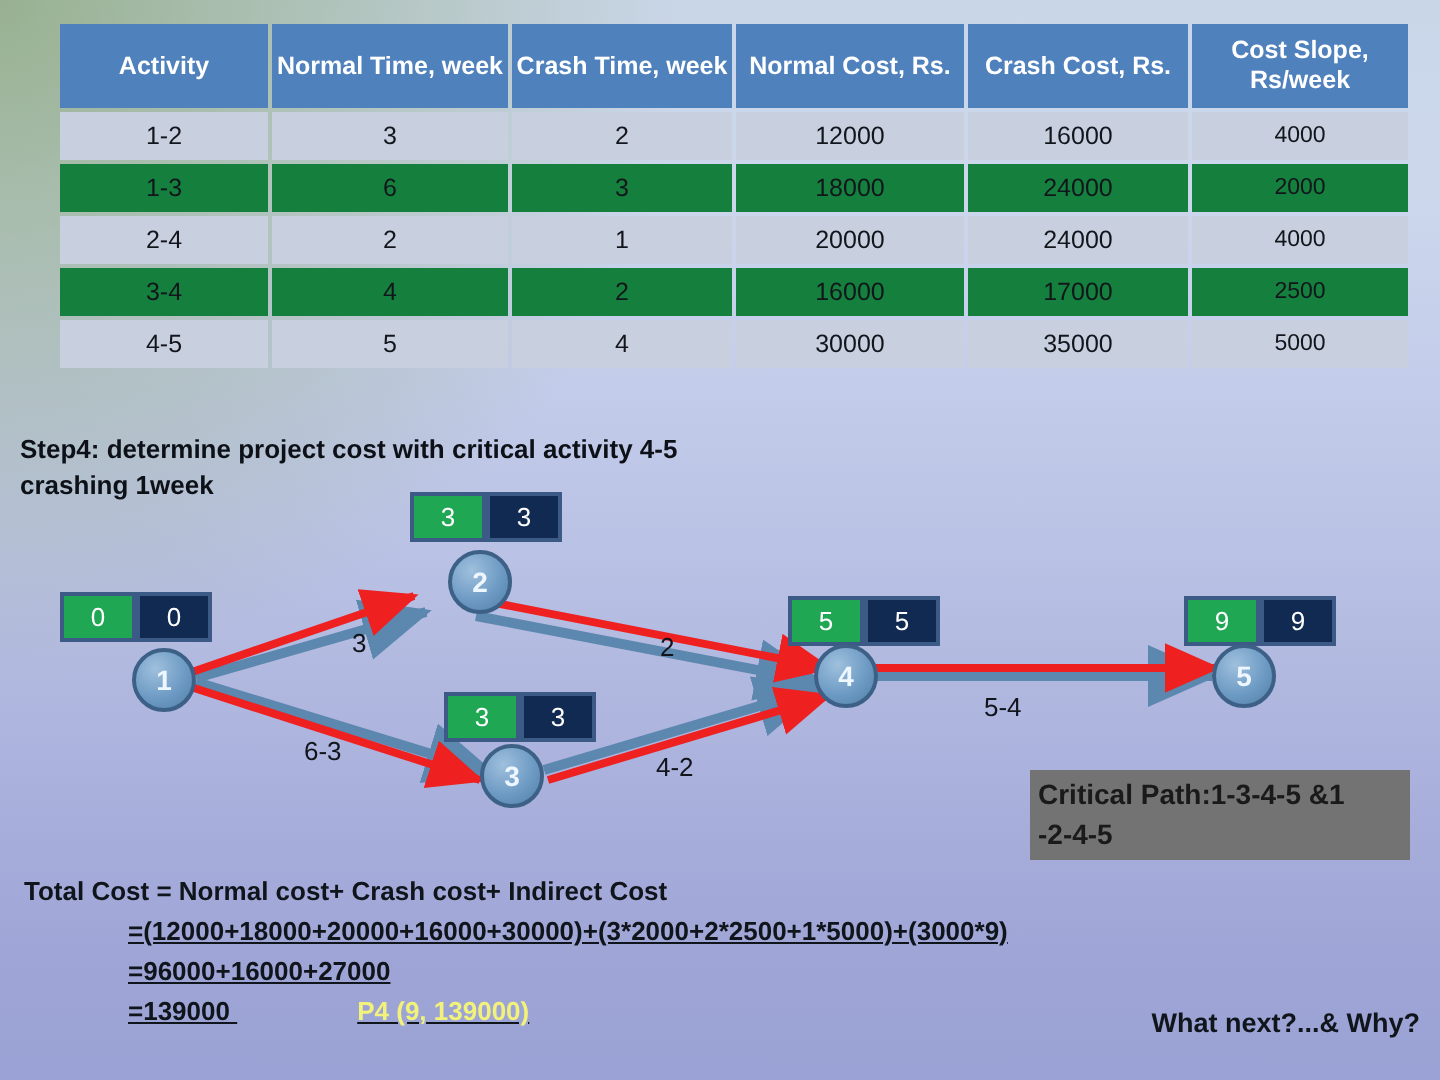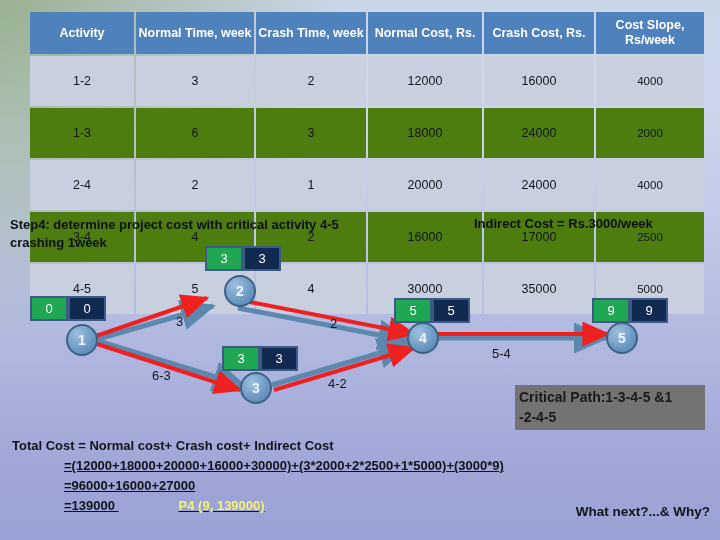--- a/index.html
+++ b/index.html
@@ -21,25 +21,25 @@
   }
   table.data th{
     background:#4f81bd;color:#ffffff;
     font-size:12.5px;font-weight:bold;
     padding:6px 2px;line-height:1.2;
     text-align:center;vertical-align:middle;
     border:0;
   }
   table.data td{
     font-size:12.5px;color:#12161c;
-    text-align:center;padding:18px 2px;
+    text-align:center;padding:5px 2px;
     border:0;
   }
   table.data tr.odd td{background:#c8cfdf;}
-  table.data tr.even td{background:#4d7c0f;}
+  table.data tr.even td{background:#15803d;}
   table.data td.slope{font-size:11.5px;}
   col.c1{width:104px;} col.c2{width:118px;} col.c3{width:110px;}
   col.c4{width:114px;} col.c5{width:110px;} col.c6{width:108px;}
 
   
   .step-text{
     position:absolute;left:10px;top:216px;width:430px;
     font-size:13px;font-weight:bold;color:#0d1117;line-height:1.35;
   }
   .indirect-text{
@@ -160,21 +160,20 @@
         <td class="slope">5000</td>
       </tr>
     </tbody>
   </table>
 
   <div class="step-text">
     <div>Step4: determine project cost with critical activity 4-5</div>
     <div>crashing 1week</div>
   </div>
 
-  <div class="indirect-text">Indirect Cost = Rs.3000/week</div>
 
   <div class="graph">
 
     <svg width="720" height="170">
       <defs>
         <marker id="ar-red" markerWidth="8" markerHeight="8" refX="6.4" refY="3.1" orient="auto">
           <path d="M0,0 L7,3.1 L0,6.2 z" fill="#ee2020"></path>
         </marker>
         <marker id="ar-blue" markerWidth="8" markerHeight="8" refX="6.4" refY="3.1" orient="auto">
           <path d="M0,0 L7,3.1 L0,6.2 z" fill="#5c87ae"></path>

